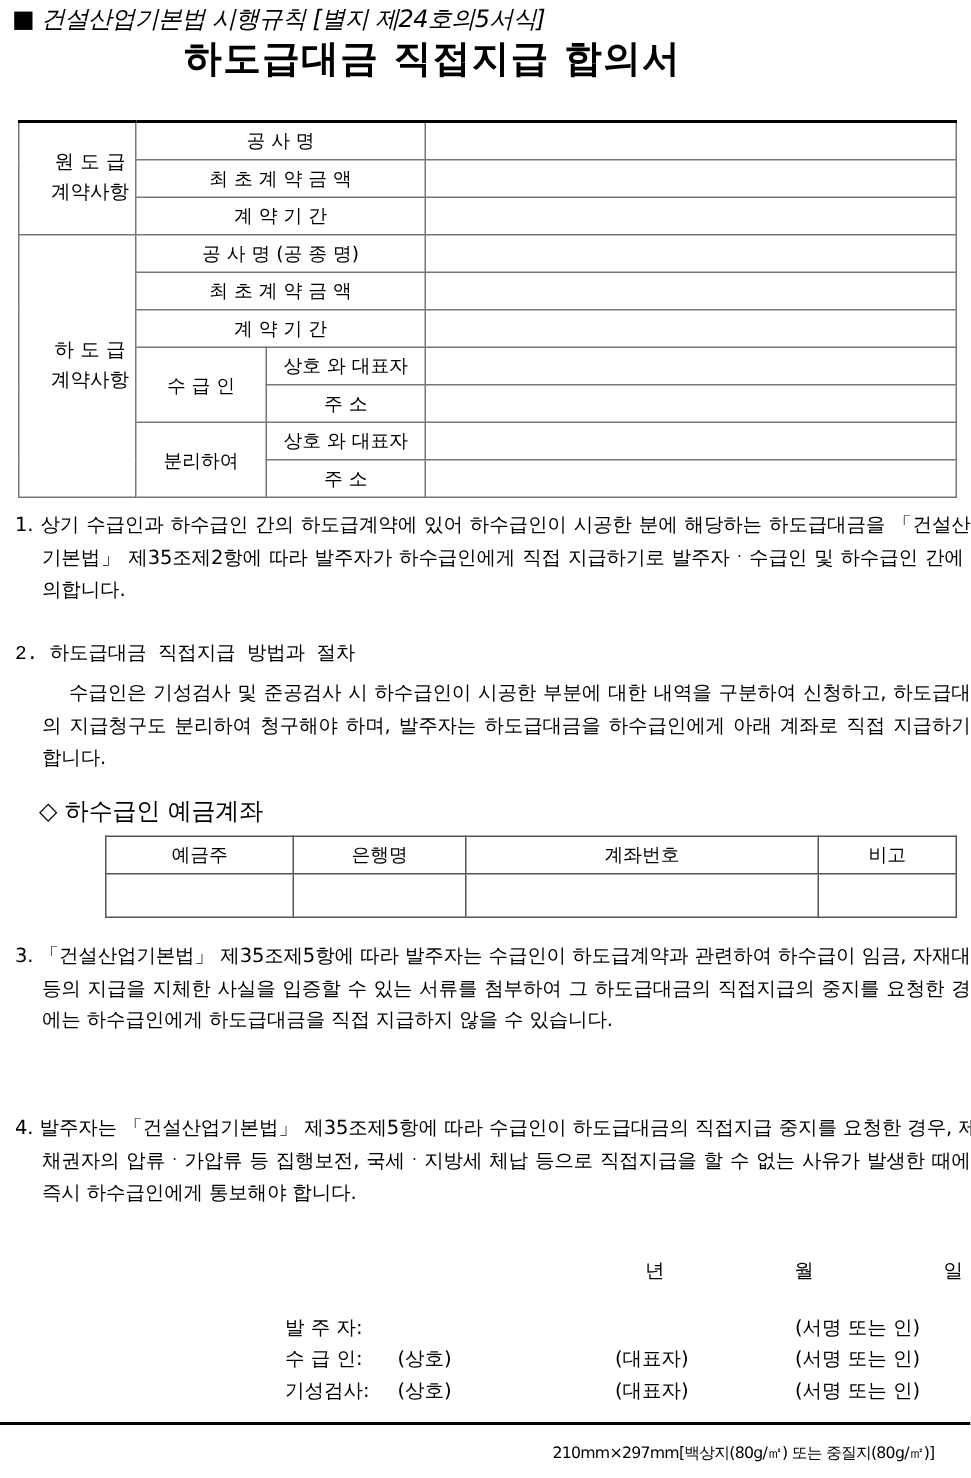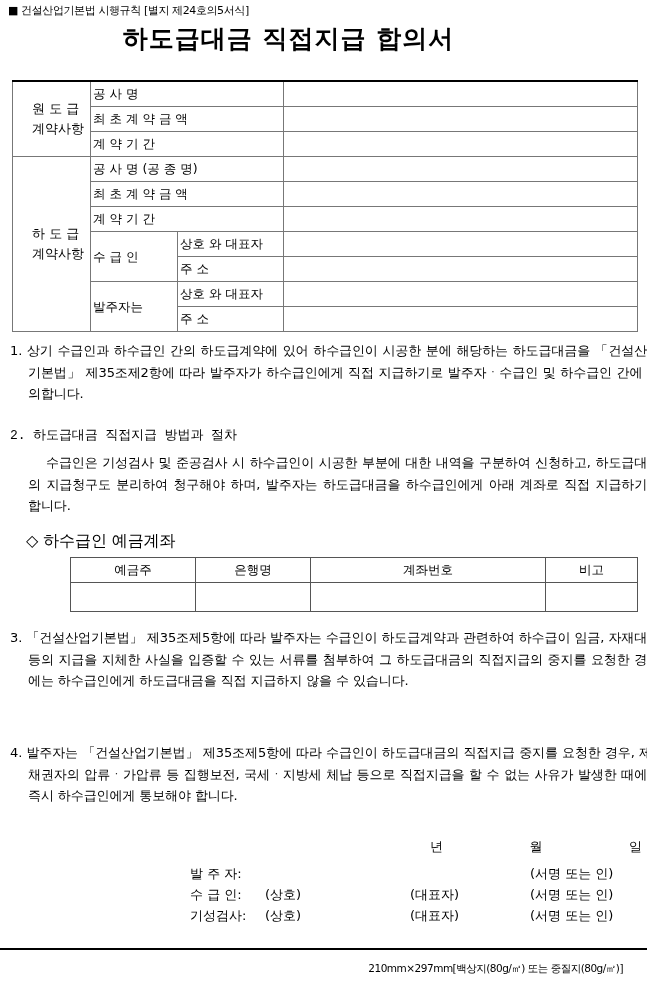--- a/index.html
+++ b/index.html
@@ -14,23 +14,24 @@
     font-family: "DejaVu Sans", "Liberation Sans", sans-serif;
     color: #000000;
     overflow: hidden;
   }
 
   
   .form-id {
     position: absolute;
     left: 8px;
     top: 3px;
-    font-size: 11px;
+    font-size: 16px;
     letter-spacing: -0.4px;
     white-space: nowrap;
+    font-style: italic;
   }
 
   
   .doc-title {
     position: absolute;
     left: 0;
     top: 22px;
     width: 577px;
     text-align: center;
     font-size: 25px;
@@ -45,20 +46,21 @@
     top: 80px;
     width: 625px;
     border-collapse: collapse;
     table-layout: fixed;
     font-size: 12.5px;
   }
   .main-table td {
     border: 1px solid #777777;
     height: 24px;
     padding: 0 2px;
+    text-align: center;
     vertical-align: middle;
     line-height: 1.25;
   }
   .main-table tr:first-child td {
     border-top: 2px solid #000000;
   }
   .main-table .group-label {
     font-size: 13px;
     line-height: 1.55;
     white-space: nowrap;
@@ -134,21 +136,21 @@
     width: 452px;
     font-size: 13px;
   }
   .sig-row {
     display: flex;
     align-items: baseline;
     height: 21px;
     line-height: 21px;
     white-space: nowrap;
   }
-  .sig-role { width: 75px; flex: none; }
+  .sig-role { width: 75px; flex: none; margin-top: 12px; }
   .sig-company { width: 145px; flex: none; }
   .sig-rep { width: 120px; flex: none; }
   .sig-sign { flex: none; }
 
   
   .footer-rule {
     position: absolute;
     left: 0;
     top: 948px;
     width: 647px;
@@ -221,21 +223,21 @@
       <td rowspan="2" class="field-label">수  급  인</td>
       <td class="field-label">상호 와 대표자</td>
       <td class="value-cell"></td>
     </tr>
     <tr>
       <td class="field-label">주               소</td>
       <td class="value-cell"></td>
     </tr>
 
     <tr>
-      <td rowspan="2" class="field-label">발주자는</td>
+      <td rowspan="2" class="field-label">분리하여</td>
       <td class="field-label">상호 와 대표자</td>
       <td class="value-cell"></td>
     </tr>
     <tr>
       <td class="field-label">주               소</td>
       <td class="value-cell"></td>
     </tr>
   </tbody>
 </table>
 

